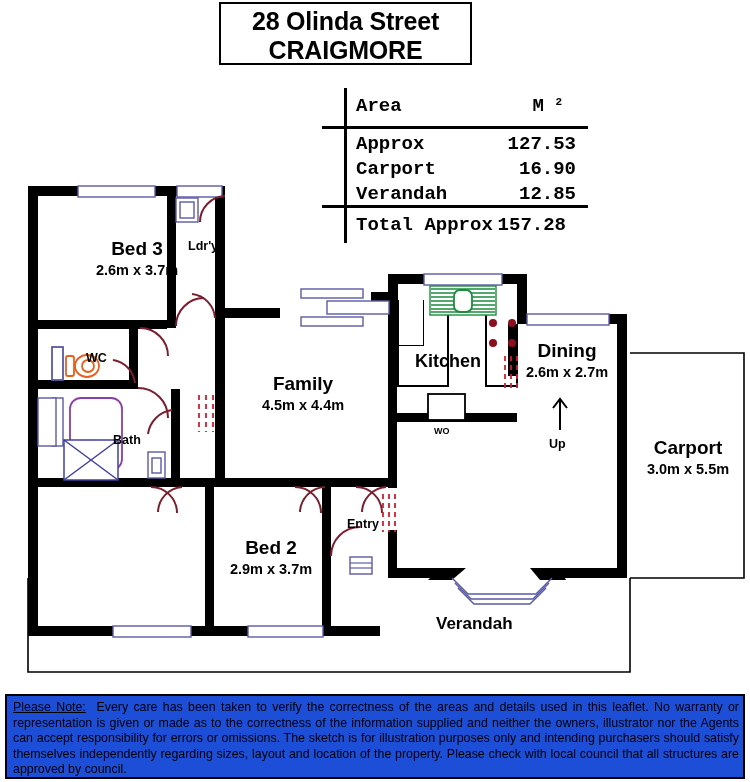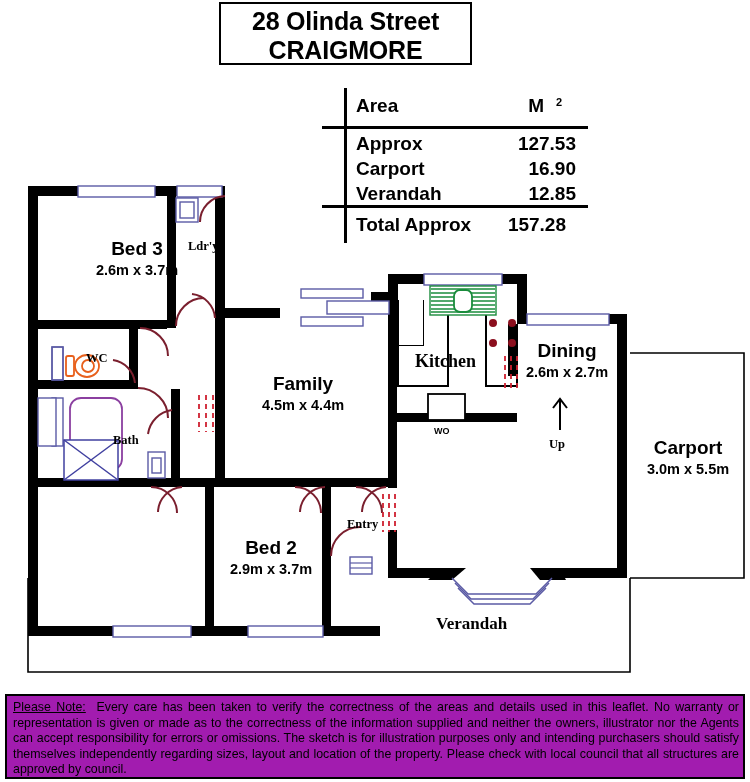--- a/index.html
+++ b/index.html
@@ -82,20 +82,21 @@
     background: #000;
   }
   .area-row {
     position: absolute;
     left: 34px;
     width: 232px;
     font-size: 19px;
     font-weight: bold;
     height: 24px;
     line-height: 24px;
+    font-family: Liberation Mono, monospace;
   }
   .area-row .lbl { position: absolute; left: 0; }
   .area-row .val { position: absolute; right: 12px; }
   .area-row .unit { position: absolute; right: 44px; }
   .sup {
     font-size: 11px;
     vertical-align: super;
     position: absolute;
     right: 26px;
     top: -4px;
@@ -127,21 +128,20 @@
   .room-dim {
     font-weight: bold;
     font-size: 14.5px;
     line-height: 20px;
   }
   .small-label {
     position: absolute;
     font-weight: bold;
     font-size: 12.5px;
     white-space: nowrap;
-    font-family: Liberation Serif, serif;
   }
   .tiny-label {
     position: absolute;
     font-weight: bold;
     font-size: 9px;
     white-space: nowrap;
     margin-top: 24px;
   }
 
   
@@ -150,21 +150,21 @@
     left: 5px;
     top: 694px;
     width: 740px;
     height: 85px;
     border: 2px solid #000;
     box-sizing: border-box;
     padding: 4px 4px 2px 6px;
     font-size: 12.4px;
     line-height: 15.6px;
     text-align: justify;
-    background: #a21caf;
+    background: #1d4ed8;
   }
   #disclaimer .note-head {
     font-weight: normal;
     text-decoration: underline;
   }
   #disclaimer p {
     margin: 0;
   }
 </style>
 </head>

